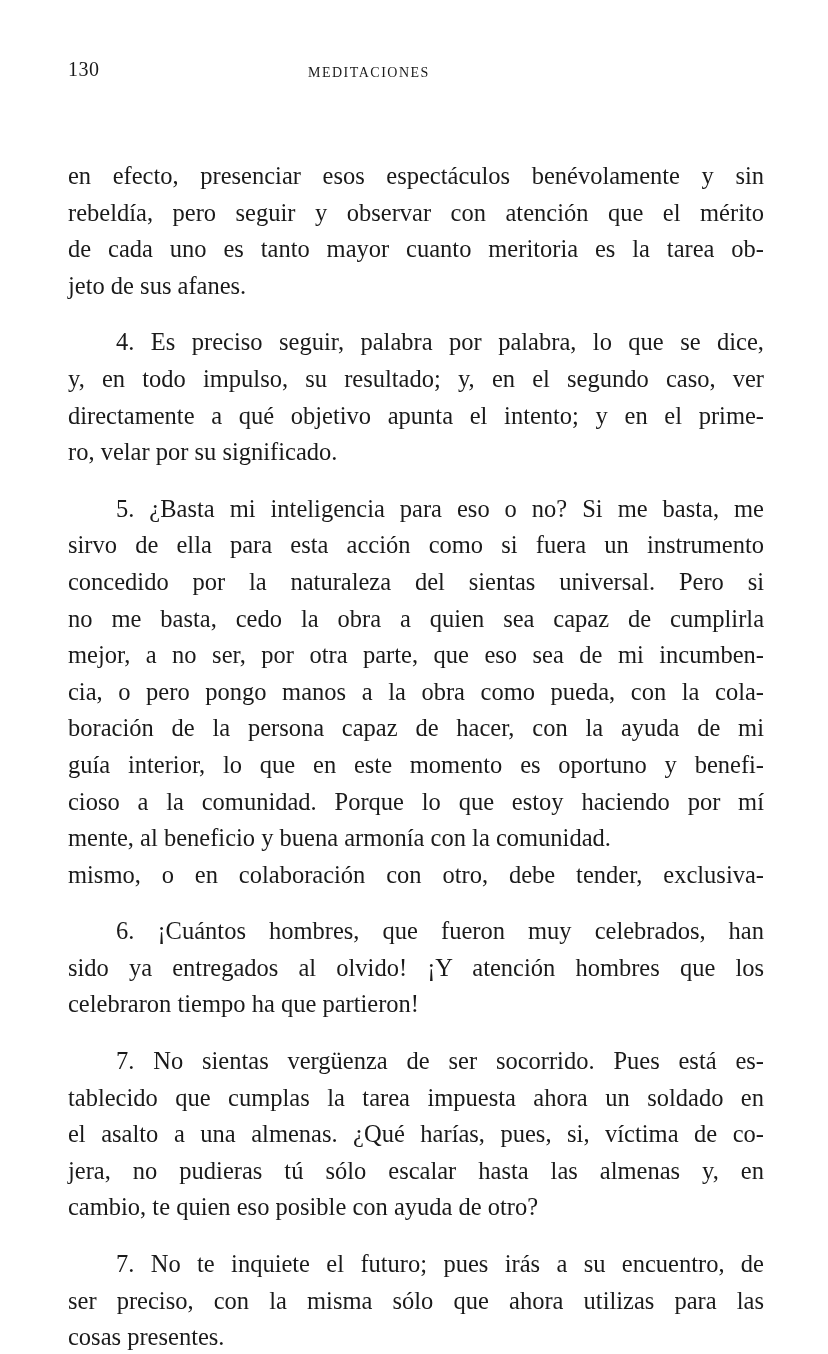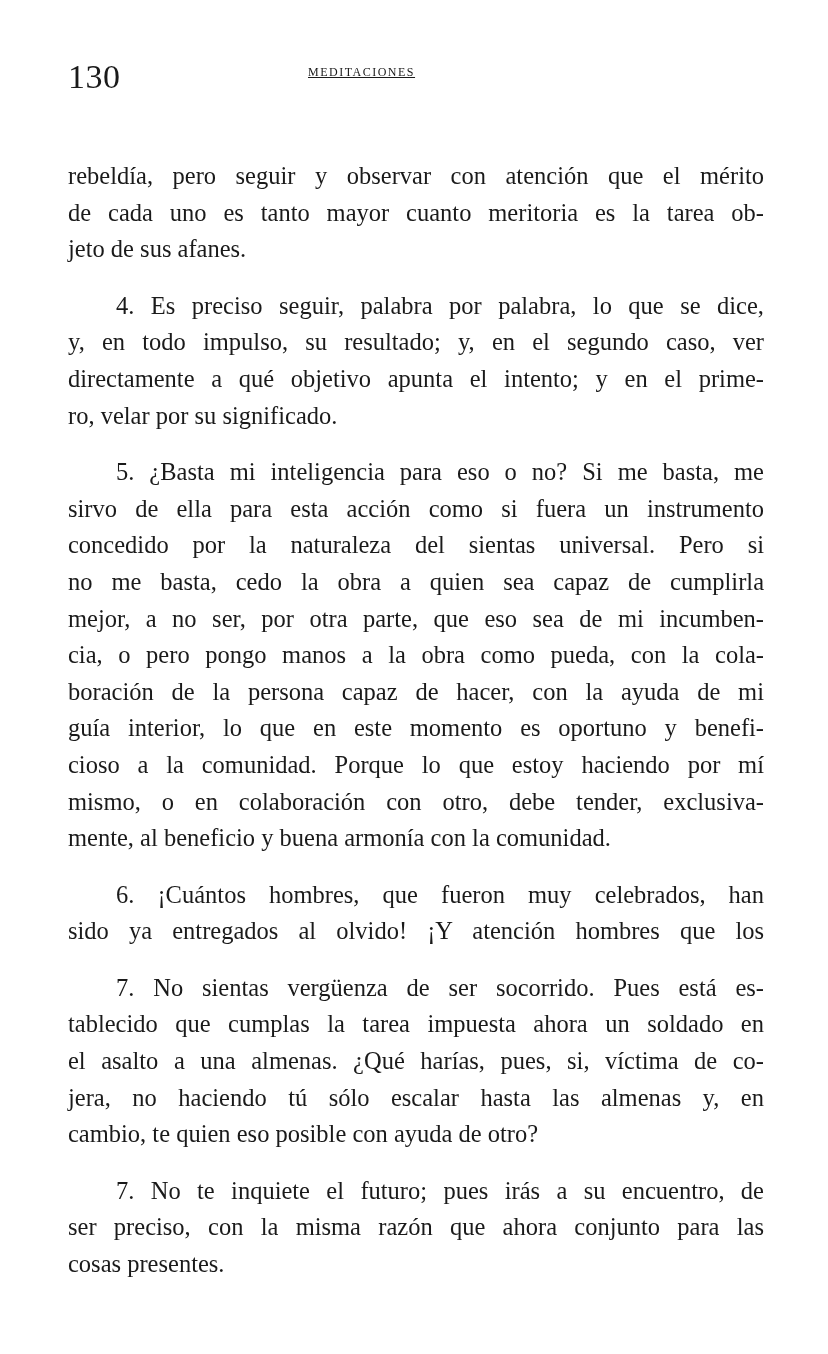--- a/index.html
+++ b/index.html
@@ -19,31 +19,30 @@
       position: absolute;
       top: 58px;
       left: 68px;
       width: 690px;
       height: 40px;
     }
     .page-number {
       position: absolute;
       left: 0;
       top: 0;
-      font-size: 34px;
+      font-size: 20px;
       letter-spacing: 0.5px;
     }
     .running-title {
       position: absolute;
       left: 240px;
       top: 7px;
-      font-size: 12px;
+      font-size: 14px;
       letter-spacing: 1.5px;
       text-transform: uppercase;
-      text-decoration: underline;
     }
     .body-text {
       position: absolute;
       left: 68px;
       top: 158px;
       width: 696px;
     }
     .para {
       margin: 0 0 20px 0;
     }
@@ -77,20 +76,23 @@
 <body>
 
 <div class="header">
   <span class="page-number">130</span>
   <span class="running-title">MEDITACIONES</span>
 </div>
 
 <div class="body-text">
 
   <div class="para">
+    <span class="line">
+        <span class="line-inner">en efecto, presenciar esos espectáculos benévolamente y sin</span>
+      </span>
     <span class="line">
         <span class="line-inner">rebeldía, pero seguir y observar con atención que el mérito</span>
       </span>
     <span class="line">
         <span class="line-inner">de cada uno es tanto mayor cuanto meritoria es la tarea ob-</span>
       </span>
     <span class="line last">
         <span class="line-inner">jeto de sus afanes.</span>
       </span>
   </div>
@@ -131,59 +133,62 @@
       </span>
     <span class="line">
         <span class="line-inner">boración de la persona capaz de hacer, con la ayuda de mi</span>
       </span>
     <span class="line">
         <span class="line-inner">guía interior, lo que en este momento es oportuno y benefi-</span>
       </span>
     <span class="line">
         <span class="line-inner">cioso a la comunidad. Porque lo que estoy haciendo por mí</span>
       </span>
+    <span class="line last">
+        <span class="line-inner">mente, al beneficio y buena armonía con la comunidad.</span>
+      </span>
     <span class="line">
         <span class="line-inner">mismo, o en colaboración con otro, debe tender, exclusiva-</span>
-      </span>
-    <span class="line last">
-        <span class="line-inner">mente, al beneficio y buena armonía con la comunidad.</span>
       </span>
   </div>
 
   <div class="para">
     <span class="line indent">
         <span class="line-inner">6. ¡Cuántos hombres, que fueron muy celebrados, han</span>
       </span>
     <span class="line">
         <span class="line-inner">sido ya entregados al olvido! ¡Y atención hombres que los</span>
+      </span>
+    <span class="line last">
+        <span class="line-inner">celebraron tiempo ha que partieron!</span>
       </span>
   </div>
 
   <div class="para">
     <span class="line indent">
         <span class="line-inner">7. No sientas vergüenza de ser socorrido. Pues está es-</span>
       </span>
     <span class="line">
         <span class="line-inner">tablecido que cumplas la tarea impuesta ahora un soldado en</span>
       </span>
     <span class="line">
         <span class="line-inner">el asalto a una almenas. ¿Qué harías, pues, si, víctima de co-</span>
       </span>
     <span class="line">
-        <span class="line-inner">jera, no haciendo tú sólo escalar hasta las almenas y, en</span>
+        <span class="line-inner">jera, no pudieras tú sólo escalar hasta las almenas y, en</span>
       </span>
     <span class="line last">
         <span class="line-inner">cambio, te quien eso posible con ayuda de otro?</span>
       </span>
   </div>
 
   <div class="para">
     <span class="line indent">
         <span class="line-inner">7. No te inquiete el futuro; pues irás a su encuentro, de</span>
       </span>
     <span class="line">
-        <span class="line-inner">ser preciso, con la misma razón que ahora conjunto para las</span>
+        <span class="line-inner">ser preciso, con la misma sólo que ahora utilizas para las</span>
       </span>
     <span class="line last">
         <span class="line-inner">cosas presentes.</span>
       </span>
   </div>
 </div>
 
 </body></html>

